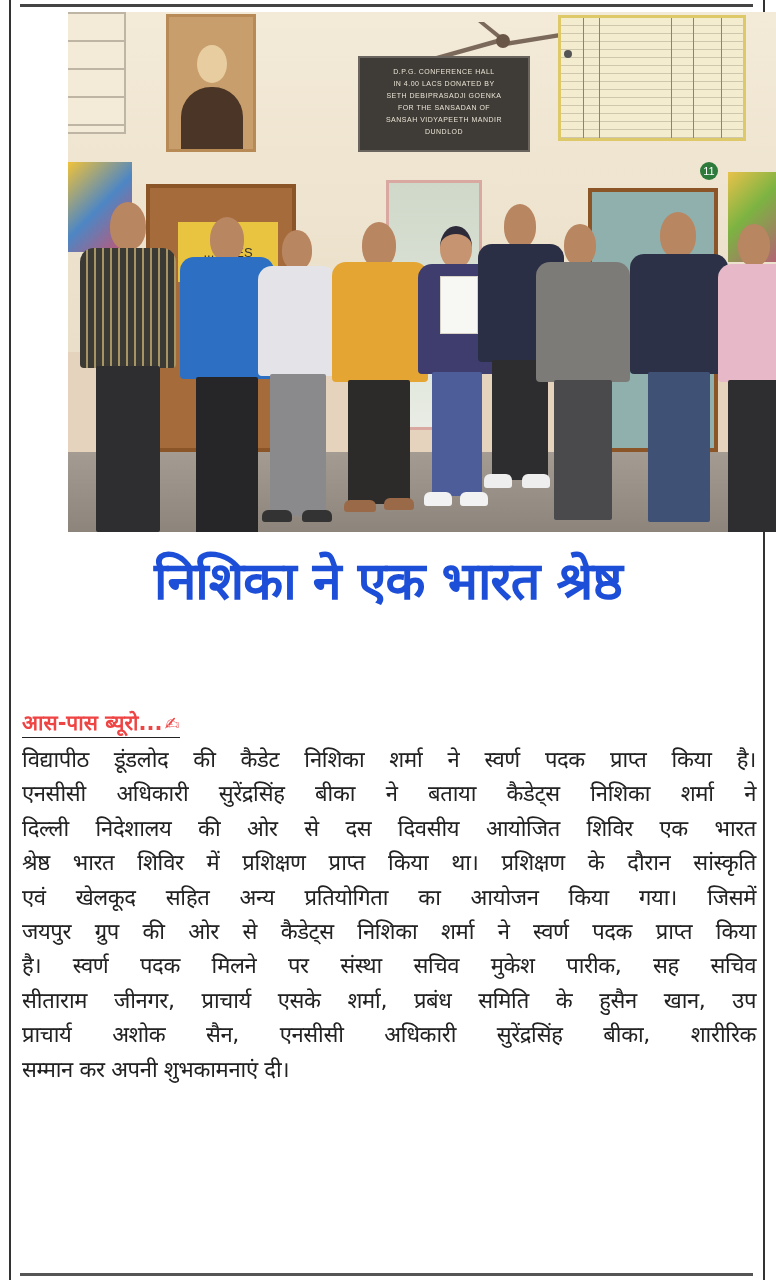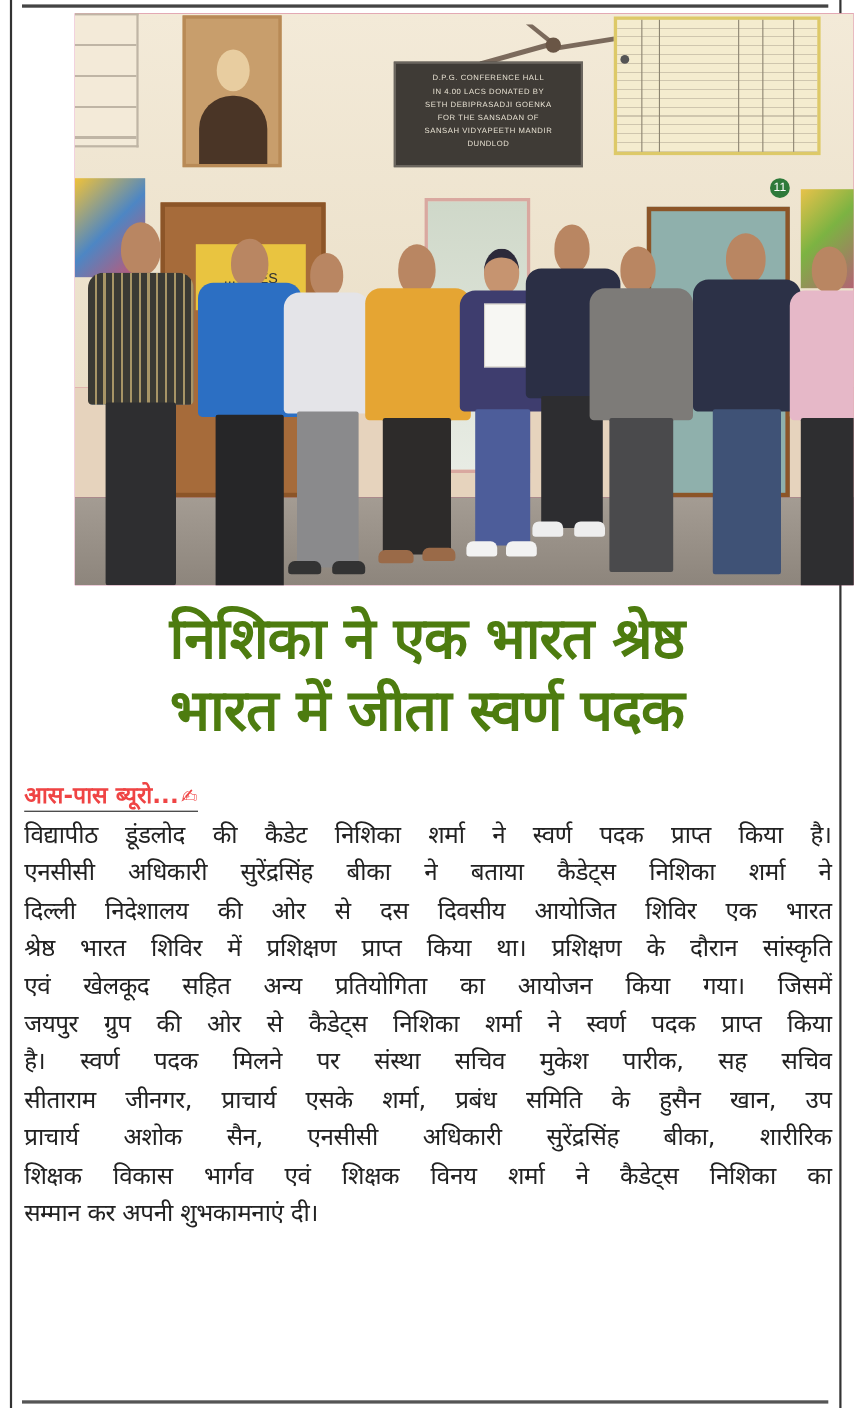--- a/index.html
+++ b/index.html
@@ -24,21 +24,21 @@
     .switch { position: absolute; left: 495px; top: 35px; }
     .door { position: absolute; background: #a66b3a; border: 4px solid #8c5528; box-sizing: border-box; }
     .poster { position: absolute; background: #7aa3a8; }
     .sign-yellow { position: absolute; left: 110px; top: 210px; width: 100px; height: 60px; background: #e9c440; font-family: "Liberation Sans", sans-serif; font-size: 13px; color: #333; text-align: center; padding-top: 8px; box-sizing: border-box; }
     .person { position: absolute; }
     .p-head { position: absolute; border-radius: 50% 50% 45% 45%; background: #b98662; }
     .p-torso { position: absolute; border-radius: 14px 14px 4px 4px; }
     .p-legs { position: absolute; border-radius: 2px; }
     .p-shoe { position: absolute; border-radius: 6px 6px 3px 3px; }
     .cert { position: absolute; background: #f7f7f3; border: 1px solid #d6d2c8; }
-    .headline { position: absolute; left: 20px; top: 548px; width: 736px; text-align: center; font-family: "DejaVu Sans", sans-serif; font-weight: bold; font-size: 52px; line-height: 66px; color: #4d7c0f; letter-spacing: -1px; }
+    .headline { position: absolute; left: 20px; top: 548px; width: 736px; text-align: center; font-family: "DejaVu Sans", sans-serif; font-weight: bold; font-size: 52px; line-height: 66px; color: #1d4ed8; letter-spacing: -1px; }
     .byline { position: absolute; left: 22px; top: 708px; font-weight: bold; font-size: 21px; color: #ef4444; border-bottom: 1.5px solid #222; padding-bottom: 1px; white-space: nowrap; }
     .byline .pen { font-weight: normal; font-size: 18px; margin-left: 2px; }
     .body-text { position: absolute; left: 22px; top: 743px; width: 734px; font-family: "DejaVu Sans", sans-serif; font-size: 22px; line-height: 34.4px; color: #222; text-align: justify; }
     .body-text .line { display: block; white-space: nowrap; text-align-last: justify; text-align: justify; letter-spacing: -0.4px; }
     .body-text .line.last { text-align-last: left; }
     .dateline { font-weight: bold; }
     .bottom-rule { position: absolute; left: 20px; top: 1273px; width: 733px; height: 3px; background: #555; }
   </style>
 </head>
 <body>
@@ -145,34 +145,32 @@
   </div>
   <div class="person" style="left:650px;top:212px;">
     <div class="p-head" style="left:20px;top:0;width:32px;height:42px;"></div>
     <div class="p-torso" style="left:0;top:40px;width:76px;height:118px;background:#e6b8c8;"></div>
     <div class="p-legs" style="left:10px;top:156px;width:60px;height:156px;background:#2e2e30;"></div>
   </div>
 </div>
 
 <div class="headline">
   <div>निशिका ने एक भारत श्रेष्ठ</div>
-  <div>भारत में जीता स्वर्ण पदक</div>
 </div>
 
 <div class="byline">
   <span>आस-पास ब्यूरो...</span><span class="pen">✍</span>
 </div>
 
 <div class="body-text">
   <span class="line">विद्यापीठ डूंडलोद की कैडेट निशिका शर्मा ने स्वर्ण पदक प्राप्त किया है।</span>
   <span class="line">एनसीसी अधिकारी सुरेंद्रसिंह बीका ने बताया कैडेट्स निशिका शर्मा ने</span>
   <span class="line">दिल्ली निदेशालय की ओर से दस दिवसीय आयोजित शिविर एक भारत</span>
   <span class="line">श्रेष्ठ भारत शिविर में प्रशिक्षण प्राप्त किया था। प्रशिक्षण के दौरान सांस्कृति</span>
   <span class="line">एवं खेलकूद सहित अन्य प्रतियोगिता का आयोजन किया गया। जिसमें</span>
   <span class="line">जयपुर ग्रुप की ओर से कैडेट्स निशिका शर्मा ने स्वर्ण पदक प्राप्त किया</span>
   <span class="line">है। स्वर्ण पदक मिलने पर संस्था सचिव मुकेश पारीक, सह सचिव</span>
   <span class="line">सीताराम जीनगर, प्राचार्य एसके शर्मा, प्रबंध समिति के हुसैन खान, उप</span>
   <span class="line">प्राचार्य अशोक सैन, एनसीसी अधिकारी सुरेंद्रसिंह बीका, शारीरिक</span>
-  <span class="line">शिक्षक विकास भार्गव एवं शिक्षक विनय शर्मा ने कैडेट्स निशिका का</span>
   <span class="line last">सम्मान कर अपनी शुभकामनाएं दी।</span>
 </div>
 
 <div class="bottom-rule"></div>
 
 </body></html>

